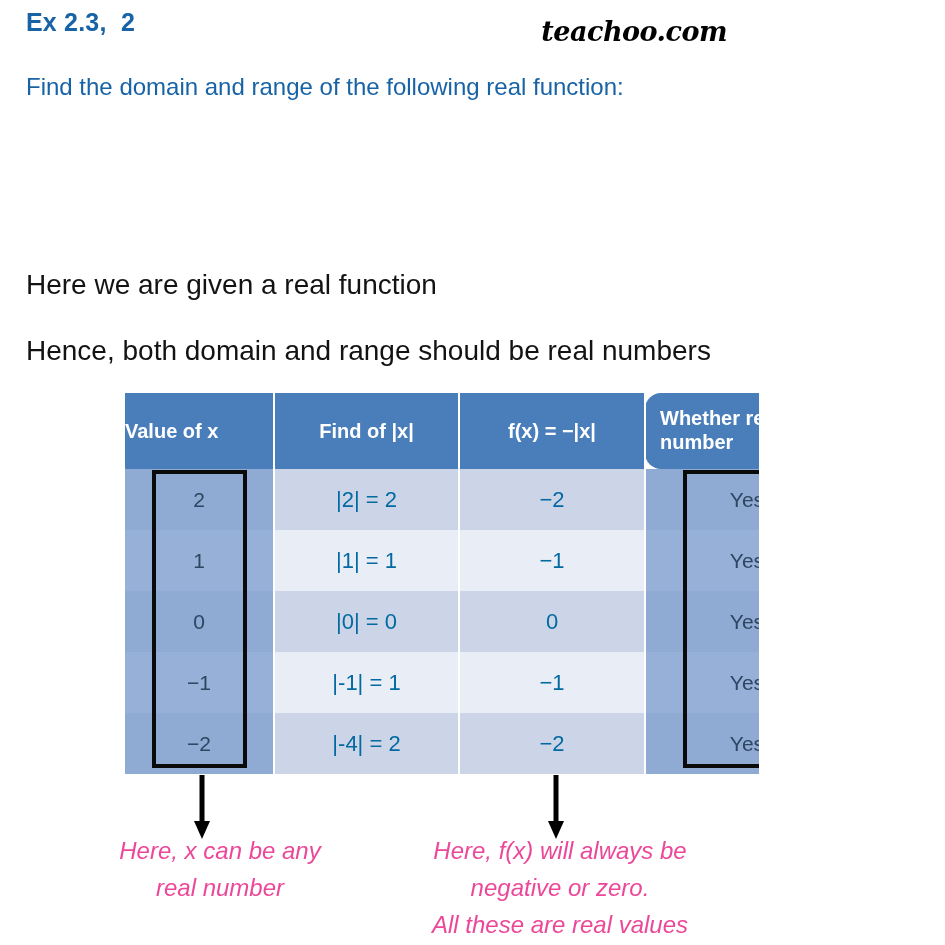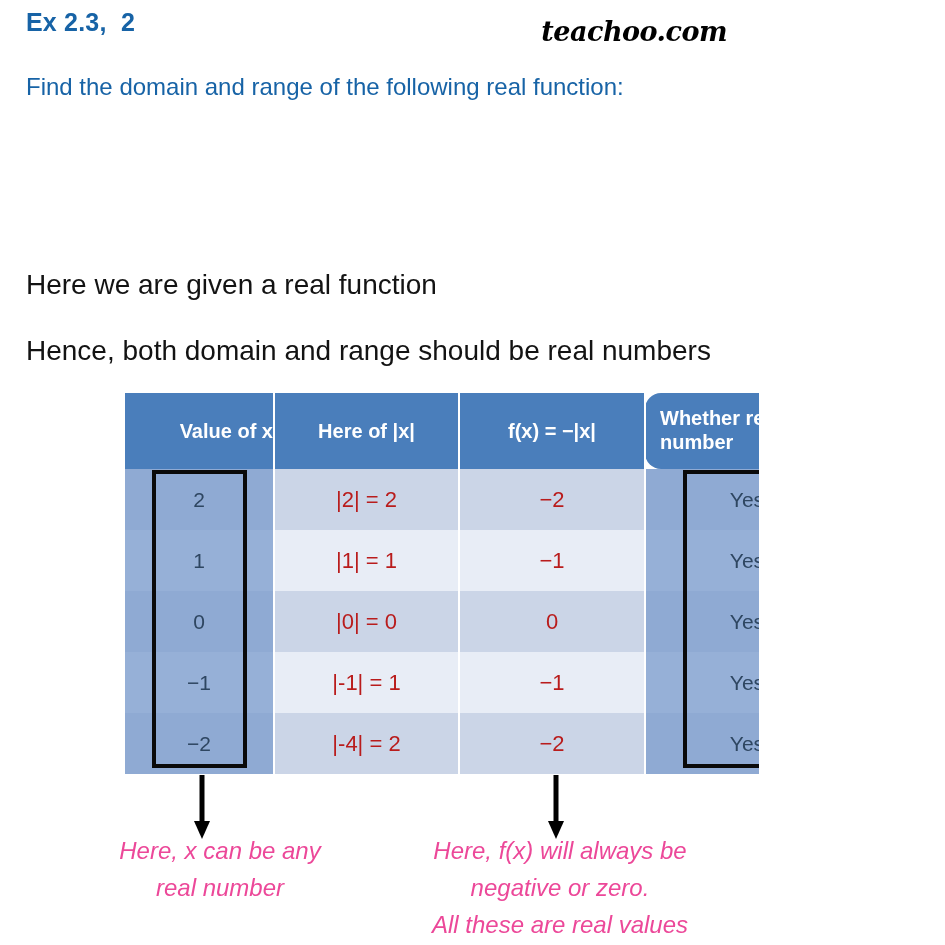--- a/index.html
+++ b/index.html
@@ -97,38 +97,38 @@
     color: #ffffff;
     font-size: 20px;
     font-weight: bold;
     height: 76px;
     vertical-align: middle;
     border-right: 2px solid #ffffff;
     box-sizing: border-box;
     white-space: pre-line;
   }
   .tbl thead th:last-child { border-right: none; border-radius: 16px; }
-  .tbl thead th.c1 { text-align: right; margin-left: 40px; }
+  .tbl thead th.c1 { text-align: left; margin-left: 40px; }
   .tbl thead th.c2 { text-align: center; }
   .tbl thead th.c3 { text-align: center; }
   .tbl thead th.c4 { text-align: left; padding-left: 14px; line-height: 1.18; }
 
   .tbl tbody td {
     height: 61px;
     font-size: 21px;
     color: #2E4661;
     text-align: center;
     vertical-align: middle;
     border-right: 2px solid #ffffff;
     box-sizing: border-box;
   }
   .tbl tbody td:last-child { border-right: none; }
   .tbl tbody tr.odd td { background: #CBD5E7; }
   .tbl tbody tr.even td { background: #E8EDF6; }
-  .tbl tbody td.num-cell { color: #b91c1c; font-size: 22px; }
+  .tbl tbody td.num-cell { color: #0369a1; font-size: 22px; }
 
   
   .tbl tbody tr.odd td.hl  { background: #8FAAD3; }
   .tbl tbody tr.even td.hl { background: #96B0D7; }
 
   
   .hl-box {
     position: absolute;
     border: 4px solid #0A0A0A;
     box-sizing: border-box;
@@ -178,21 +178,21 @@
   <table class="tbl">
     <colgroup>
       <col style="width:149px">
       <col style="width:185px">
       <col style="width:186px">
       <col style="width:203px">
     </colgroup>
     <thead>
       <tr>
         <th class="c1">Value of x</th>
-        <th class="c2">Here of |x|</th>
+        <th class="c2">Find of |x|</th>
         <th class="c3">f(x) = −|x|</th>
         <th class="c4">Whether real
 number</th>
       </tr>
     </thead>
     <tbody>
       <tr class="odd">
         <td class="hl">2</td>
         <td class="num-cell">|2| = 2</td>
         <td class="num-cell">−2</td>

